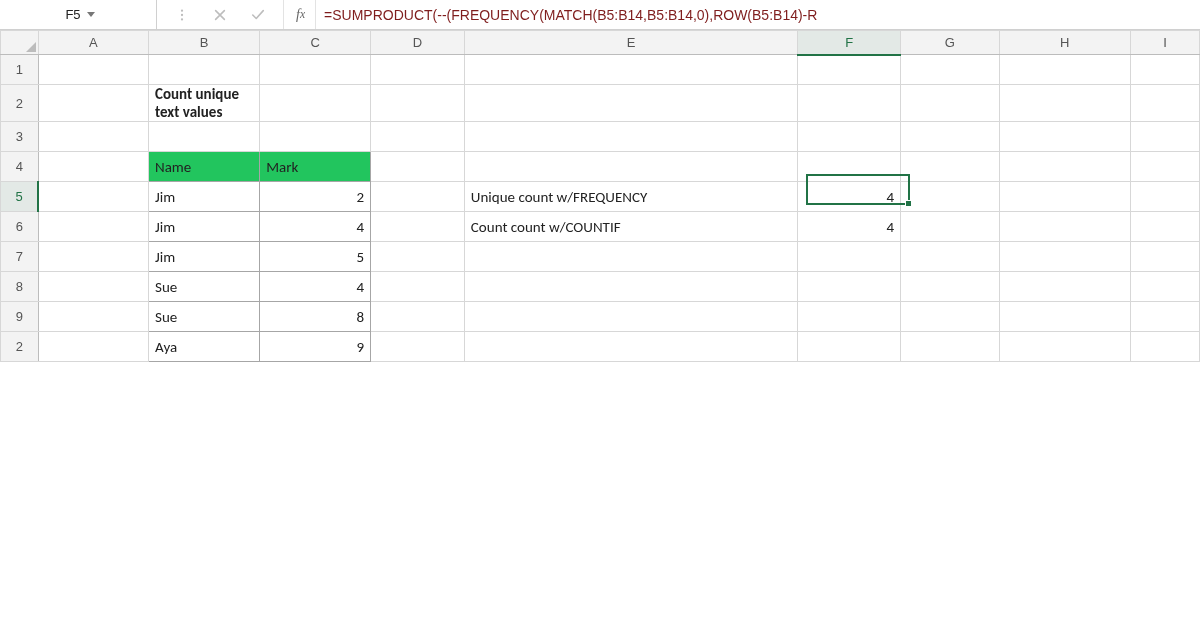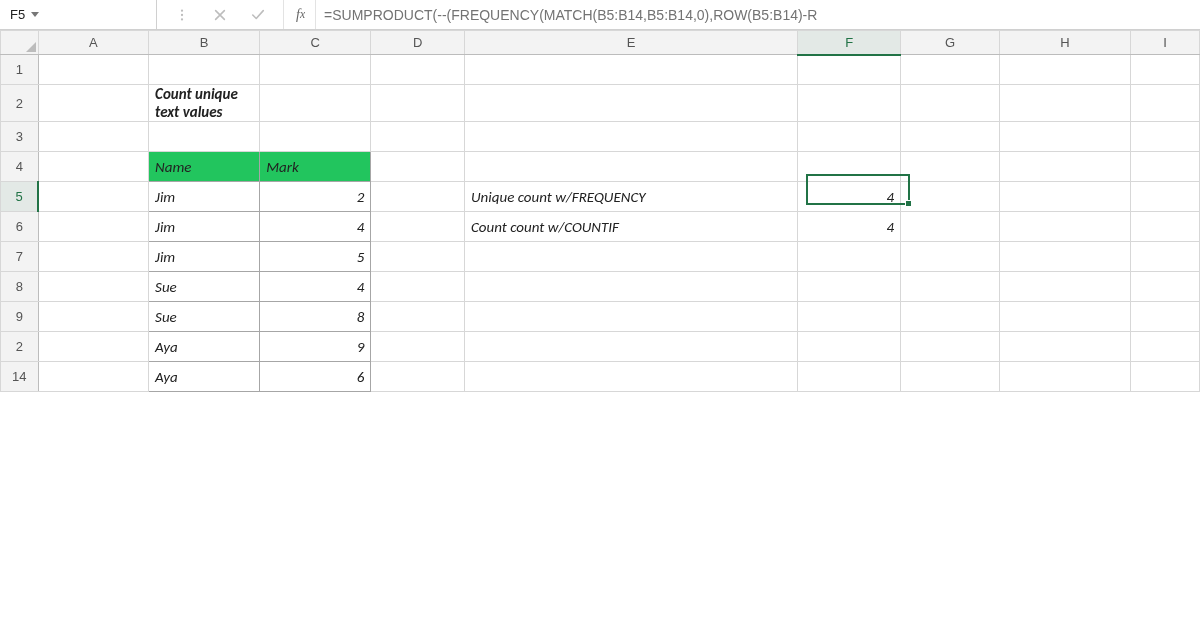--- a/index.html
+++ b/index.html
@@ -15,21 +15,21 @@
   font-family: "Segoe UI", Arial, sans-serif;
   font-size: 13px;
 }
 .namebox {
   width: 157px;
   border-right: 1px solid #d0d0d0;
   display: flex;
   align-items: center;
   padding: 0 6px 0 10px;
   background: #fff;
-  justify-content: flex-start;
+  justify-content: center;
 }
 .namebox .caret {
   width: 0; height: 0;
   border-left: 4px solid transparent;
   border-right: 4px solid transparent;
   border-top: 5px solid #777;
   margin-left: 6px;
 }
 .fbar-btns {
   display: flex;
@@ -51,21 +51,21 @@
   border-right: 1px solid #e3e3e3;
 }
 .formula-input {
   flex: 1;
   display: flex;
   align-items: center;
   padding: 0 8px;
   white-space: nowrap;
   overflow: hidden;
   font-size: 14px;
-  color: #737373;
+  color: #7f1d1d;
 }
 
 
 .grid-wrap { position: relative; }
 table.sheet { border-collapse: collapse; table-layout: fixed; }
 table.sheet th, table.sheet td {
   border: 1px solid #d7d7d7;
   height: 30px;
   padding: 0;
   font-weight: normal;
@@ -116,21 +116,21 @@
 .colA { width: 112px; }
 .colB { width: 112px; }
 .colC { width: 112px; }
 .colD { width: 95px; }
 .colE { width: 337px; }
 .colF { width: 104px; }
 .colG { width: 100px; }
 .colH { width: 133px; }
 .colI { width: 70px; }
 
-td > .cell { padding: 0 6px; height: 100%; display: flex; align-items: center; font-style: italic; }
+td > .cell { padding: 0 6px; height: 100%; display: flex; align-items: center; }
 td > .cell.right { justify-content: flex-end; }
 td > .cell.bold { font-weight: 600; color: #222; }
 
 
 .tblcell { border: 1px solid #a6a6a6 !important; }
 .tblhdr  { background: #22c55e; }
 
 
 .sel {
   position: absolute;
@@ -361,35 +361,19 @@
       <td class="tblcell">
             <div class="cell right">9</div>
           </td>
       <td></td>
           <td></td>
           <td></td>
           <td></td>
           <td></td>
           <td></td>
     </tr>
-    <tr>
-      <th>14</th>
-      <td></td>
-      <td class="tblcell">
-            <div class="cell">Aya</div>
-          </td>
-      <td class="tblcell">
-            <div class="cell right">6</div>
-          </td>
-      <td></td>
-          <td></td>
-          <td></td>
-          <td></td>
-          <td></td>
-          <td></td>
-    </tr>
   </tbody>
 </table>
 
 <div class="sel" style="left:806px; top:144px; width:104px; height:31px;">
   <div class="handle"></div>
 </div>
 </div>
 
 </body></html>

